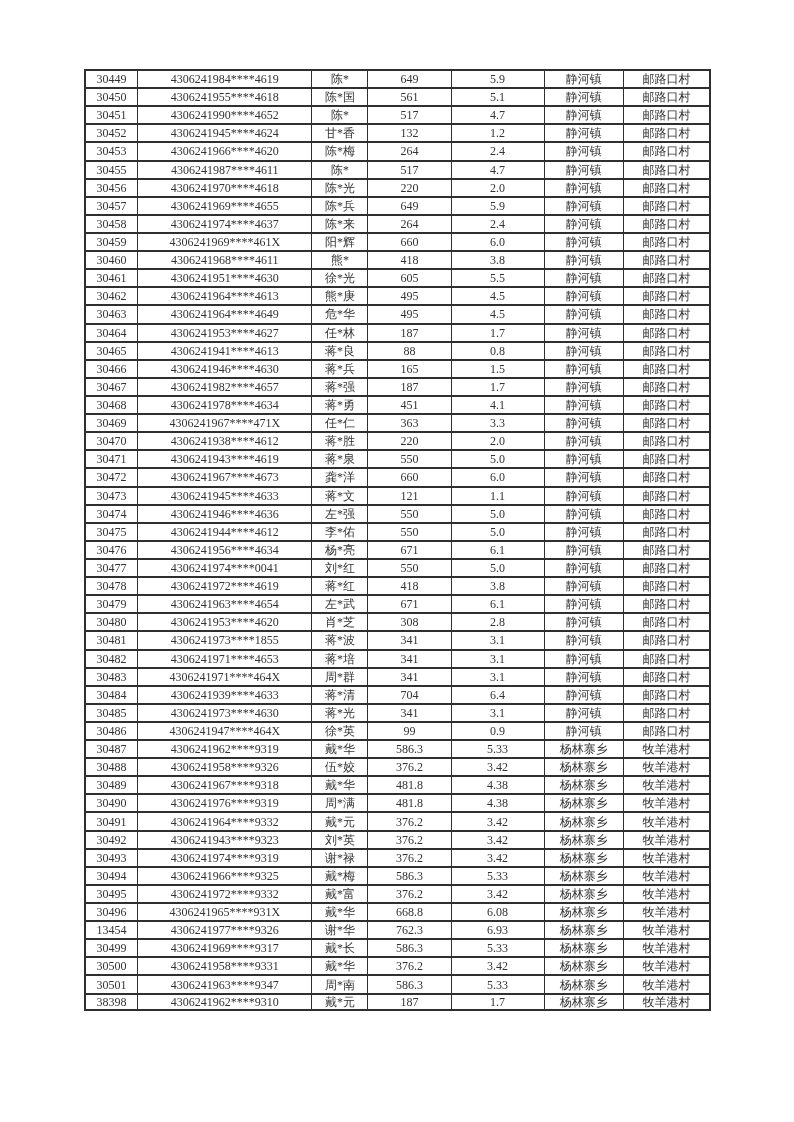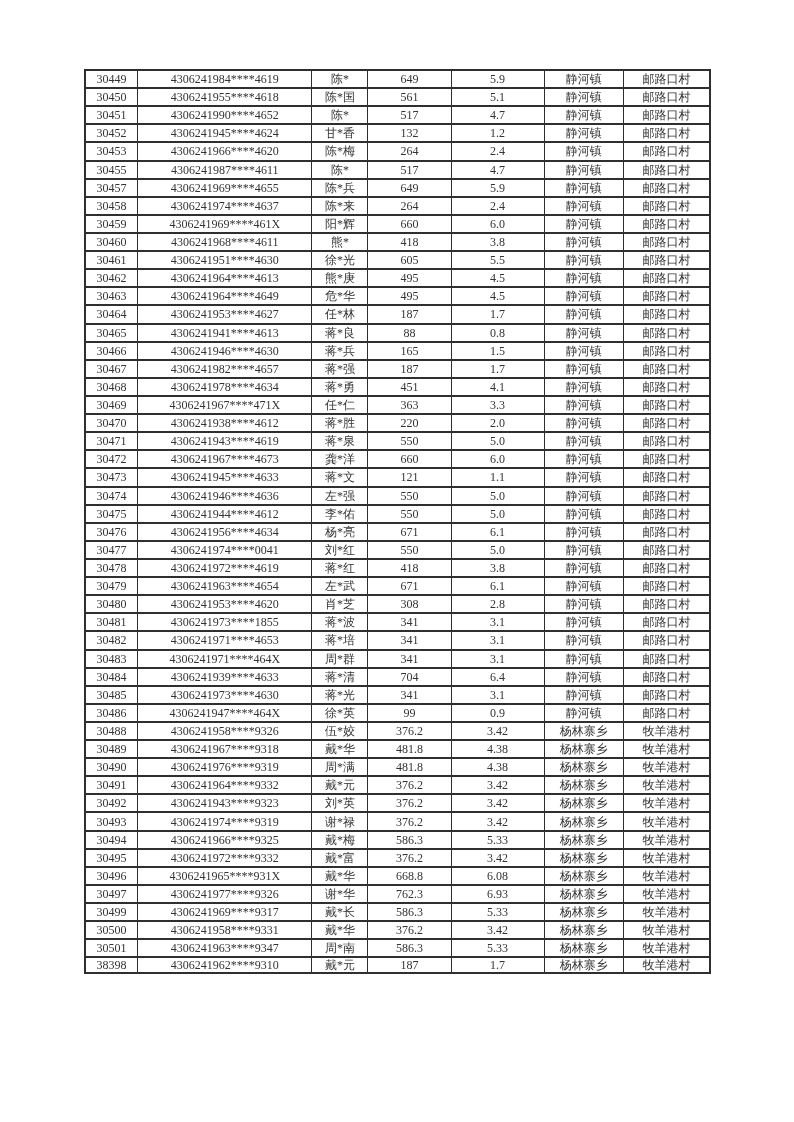--- a/index.html
+++ b/index.html
@@ -119,20 +119,29 @@
   <tr>
     <td>30455</td>
     <td>4306241987****4611</td>
     <td>陈*</td>
     <td>517</td>
     <td>4.7</td>
     <td>静河镇</td>
     <td>邮路口村</td>
   </tr>
 
+  <tr>
+    <td>30456</td>
+    <td>4306241970****4618</td>
+    <td>陈*光</td>
+    <td>220</td>
+    <td>2.0</td>
+    <td>静河镇</td>
+    <td>邮路口村</td>
+  </tr>
 
   <tr>
     <td>30457</td>
     <td>4306241969****4655</td>
     <td>陈*兵</td>
     <td>649</td>
     <td>5.9</td>
     <td>静河镇</td>
     <td>邮路口村</td>
   </tr>
@@ -420,20 +429,29 @@
   <tr>
     <td>30486</td>
     <td>4306241947****464X</td>
     <td>徐*英</td>
     <td>99</td>
     <td>0.9</td>
     <td>静河镇</td>
     <td>邮路口村</td>
   </tr>
 
+  <tr>
+    <td>30487</td>
+    <td>4306241962****9319</td>
+    <td>戴*华</td>
+    <td>586.3</td>
+    <td>5.33</td>
+    <td>杨林寨乡</td>
+    <td>牧羊港村</td>
+  </tr>
 
   <tr>
     <td>30488</td>
     <td>4306241958****9326</td>
     <td>伍*姣</td>
     <td>376.2</td>
     <td>3.42</td>
     <td>杨林寨乡</td>
     <td>牧羊港村</td>
   </tr>
@@ -512,21 +530,21 @@
     <td>30496</td>
     <td>4306241965****931X</td>
     <td>戴*华</td>
     <td>668.8</td>
     <td>6.08</td>
     <td>杨林寨乡</td>
     <td>牧羊港村</td>
   </tr>
 
   <tr>
-    <td>30497</td>
+    <td>13454</td>
     <td>4306241977****9326</td>
     <td>谢*华</td>
     <td>762.3</td>
     <td>6.93</td>
     <td>杨林寨乡</td>
     <td>牧羊港村</td>
   </tr>
 
 
   <tr>

